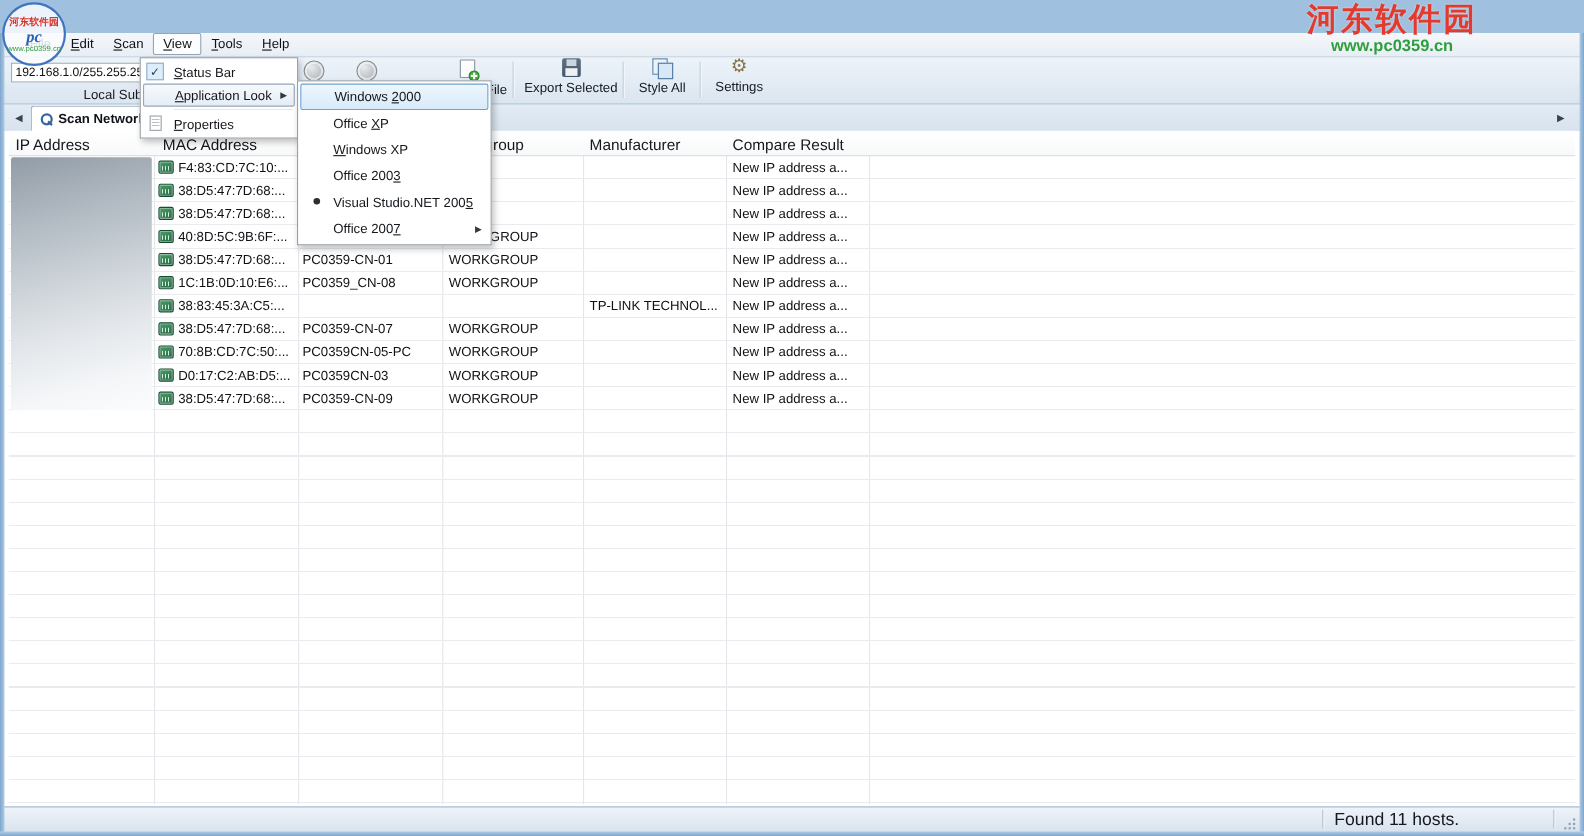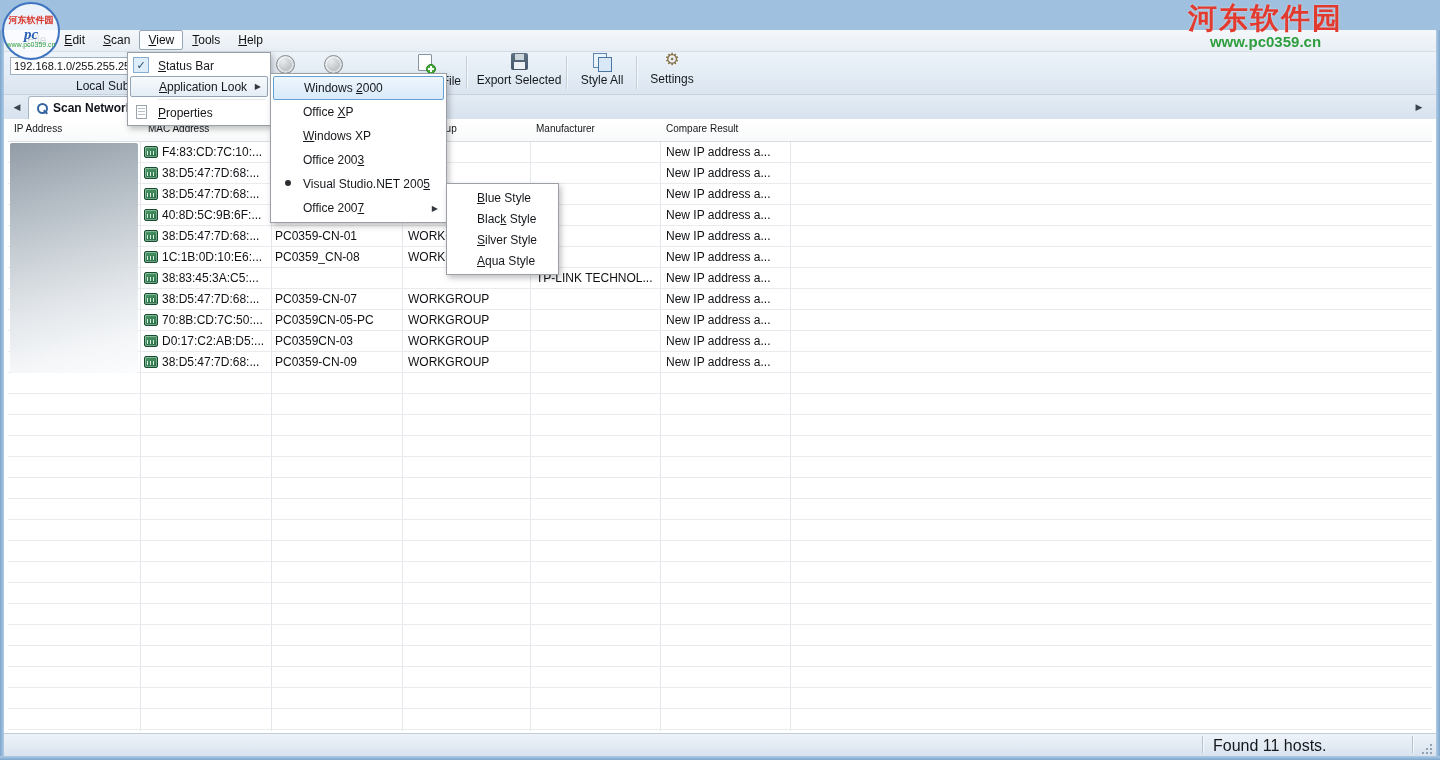--- a/index.html
+++ b/index.html
@@ -63,21 +63,21 @@
 #tab-label{font-size:12px;font-weight:bold;color:#10141a;white-space:nowrap}
 .mag{position:relative;width:10px;height:10px}
 .mag::before{content:"";position:absolute;left:0;top:0;width:7px;height:7px;border:2px solid #3565a0;border-radius:50%}
 .mag::after{content:"";position:absolute;right:-1px;bottom:0;width:5px;height:2px;background:#3565a0;transform:rotate(45deg)}
 
 
 #content-bg{left:4px;top:119px;width:1432px;height:614px;background:#fff}
 #table{left:8px;top:119px;width:1424px;height:612px;background:#fff}
 .vline{position:absolute;top:0;width:1px;height:612px;background:#e3e6ea}
 #thead{position:absolute;left:0;top:0;width:100%;height:23px;background:linear-gradient(#ffffff,#f8f9fa);border-bottom:1px solid #dadde1}
-.th{position:absolute;top:4px;font-size:10px;color:#15181c;white-space:nowrap}
+.th{position:absolute;top:4px;font-size:14px;color:#15181c;white-space:nowrap}
 #rows{position:absolute;left:0;top:23px;width:100%;height:589px;
  background:repeating-linear-gradient(180deg,transparent 0 20px,#e9ebee 20px 21px)}
 .trow{position:relative;height:21px}
 .trow .cell{position:absolute;top:3px;font-size:12px;color:#0f1114;white-space:nowrap}
 .c-mac{left:154px}.c-host{left:267px}.c-wg{left:400px}.c-mfr{left:528px}.c-cmp{left:658px}
 .nic{position:absolute;left:136px;top:4px;width:14px;height:12px;background:linear-gradient(160deg,#4e9a68,#256b44);border:1px solid #174d30;border-radius:2px;box-shadow:inset 0 0 0 1px rgba(255,255,255,.35)}
 .nic::after{content:"";position:absolute;left:2px;bottom:2px;width:8px;height:4px;background:repeating-linear-gradient(90deg,#d8eee0 0 1px,transparent 1px 3px)}
 #ip-redacted{position:absolute;left:2px;top:24px;width:128px;height:230px;border-radius:2px;
  background:linear-gradient(165deg,#929ca6 0%,#a9b2bb 18%,#c6cdd3 42%,#e2e6ea 66%,#f4f6f8 86%,#fbfcfd 100%)}
 
@@ -311,34 +311,20 @@
     <div class="mitem am">
       <span class="radio-dot"></span>
       <span>Visual Studio.NET 200<u>5</u></span>
     </div>
     <div class="mitem am">
       <span>Office 200<u>7</u></span>
       <span class="sub-arrow">▶</span>
     </div>
   </div>
 
-  <div id="menu-office" class="menu">
-    <div class="mitem om">
-      <span><u>B</u>lue Style</span>
-    </div>
-    <div class="mitem om">
-      <span>Blac<u>k</u> Style</span>
-    </div>
-    <div class="mitem om">
-      <span><u>S</u>ilver Style</span>
-    </div>
-    <div class="mitem om">
-      <span><u>A</u>qua Style</span>
-    </div>
-  </div>
 
   <div id="statusbar" class="abs"></div>
   <div id="ssep1" class="abs ssep"></div>
   <div id="ssep2" class="abs ssep"></div>
   <span id="status-text" class="abs">Found 11 hosts.</span>
   <div id="grip" class="abs"></div>
 
   <div id="wm-tl" class="abs">
     <span class="w1">河东软件园</span>
     <span class="w2">pc</span>

